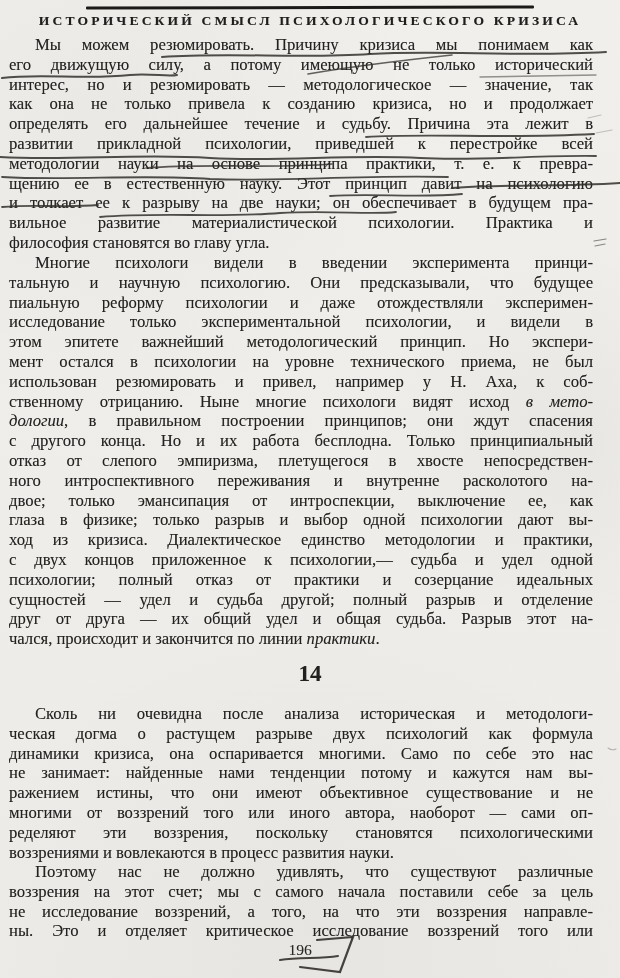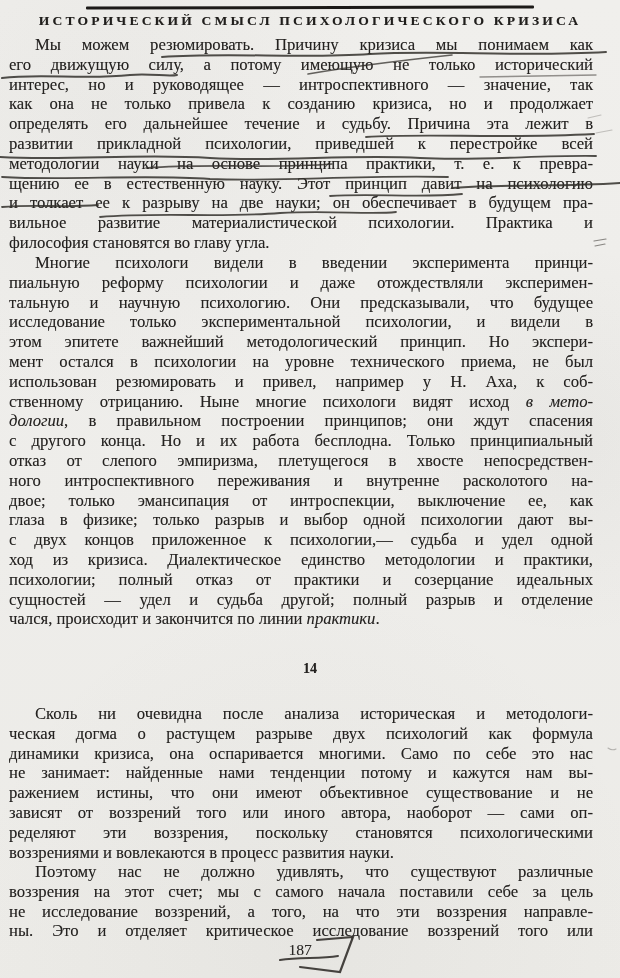--- a/index.html
+++ b/index.html
@@ -40,21 +40,21 @@
   }
   .textblock .line.indent{ text-indent:26px; }
   .textblock .line.lastleft{ text-align-last:left; }
   .textblock .line i{ font-style:italic; }
   #para1{ top:35px; }
   #para2{ top:253px; }
   #para3{ top:704px; }
   #para4{ top:862px; }
   .section-heading{
     position:absolute;left:0;top:661px;width:620px;
-    text-align:center;font-size:14px;font-weight:700;color:#23211f;
+    text-align:center;font-size:23px;font-weight:700;color:#23211f;
     text-shadow:0.3px 0.3px 0.4px rgba(30,28,26,0.35);
   }
   .page-number{
     position:absolute;left:0;top:941px;width:600px;
     text-align:center;font-size:15.5px;color:#2a2826;
     text-shadow:0.25px 0.25px 0.35px rgba(30,28,26,0.3);
   }
   .annotations{
     position:absolute;left:0;top:0;width:620px;height:978px;
     pointer-events:none;
@@ -65,74 +65,75 @@
 
 <div class="page">
 
   <div class="header-rule"></div>
 
   <div class="running-head">ИСТОРИЧЕСКИЙ СМЫСЛ ПСИХОЛОГИЧЕСКОГО КРИЗИСА</div>
 
   <div id="para1" class="textblock">
       <div class="line indent"><span>Мы можем резюмировать. Причину кризиса мы понимаем как</span></div>
       <div class="line"><span>его движущую силу, а потому имеющую не только исторический</span></div>
-      <div class="line"><span>интерес, но и руководящее — интроспективного — значение, так</span></div>
+      <div class="line"><span>интерес, но и резюмировать — методологическое — значение, так</span></div>
       <div class="line"><span>как она не только привела к созданию кризиса, но и продолжает</span></div>
       <div class="line"><span>определять его дальнейшее течение и судьбу. Причина эта лежит в</span></div>
       <div class="line"><span>развитии прикладной психологии, приведшей к перестройке всей</span></div>
       <div class="line"><span>методологии науки на основе принципа практики, т. е. к превра-</span></div>
       <div class="line"><span>щению ее в естественную науку. Этот принцип давит на психологию</span></div>
       <div class="line"><span>и толкает ее к разрыву на две науки; он обеспечивает в будущем пра-</span></div>
       <div class="line"><span>вильное развитие материалистической психологии. Практика и</span></div>
       <div class="line lastleft"><span>философия становятся во главу угла.</span></div>
     </div>
 
   <div id="para2" class="textblock">
       <div class="line indent"><span>Многие психологи видели в введении эксперимента принци-</span></div>
+      <div class="line"><span>тальную и научную психологию. Они предсказывали, что будущее</span></div>
       <div class="line"><span>пиальную реформу психологии и даже отождествляли эксперимен-</span></div>
-      <div class="line"><span>тальную и научную психологию. Они предсказывали, что будущее</span></div>
       <div class="line"><span>исследование только экспериментальной психологии, и видели в</span></div>
       <div class="line"><span>этом эпитете важнейший методологический принцип. Но экспери-</span></div>
       <div class="line"><span>мент остался в психологии на уровне технического приема, не был</span></div>
       <div class="line"><span>использован резюмировать и привел, например у Н. Аха, к соб-</span></div>
       <div class="line"><span>ственному отрицанию. Ныне многие психологи видят исход </span><i>в мето-</i></div>
       <div class="line"><i>дологии</i><span>, в правильном построении принципов; они ждут спасения</span></div>
       <div class="line"><span>с другого конца. Но и их работа бесплодна. Только принципиальный</span></div>
       <div class="line"><span>отказ от слепого эмпиризма, плетущегося в хвосте непосредствен-</span></div>
       <div class="line"><span>ного интроспективного переживания и внутренне расколотого на-</span></div>
       <div class="line"><span>двое; только эмансипация от интроспекции, выключение ее, как</span></div>
       <div class="line"><span>глаза в физике; только разрыв и выбор одной психологии дают вы-</span></div>
+      <div class="line"><span>ход из кризиса. Диалектическое единство методологии и практики,</span></div>
       <div class="line"><span>с двух концов приложенное к психологии,— судьба и удел одной</span></div>
-      <div class="line"><span>ход из кризиса. Диалектическое единство методологии и практики,</span></div>
       <div class="line"><span>психологии; полный отказ от практики и созерцание идеальных</span></div>
       <div class="line"><span>сущностей — удел и судьба другой; полный разрыв и отделение</span></div>
+      <div class="line"><span>друг от друга — их общий удел и общая судьба. Разрыв этот на-</span></div>
       <div class="line lastleft"><span>чался, происходит и закончится по линии </span><i>практики</i><span>.</span></div>
     </div>
 
   <div class="section-heading">14</div>
 
   <div id="para3" class="textblock">
       <div class="line indent"><span>Сколь ни очевидна после анализа историческая и методологи-</span></div>
       <div class="line"><span>ческая догма о растущем разрыве двух психологий как формула</span></div>
       <div class="line"><span>динамики кризиса, она оспаривается многими. Само по себе это нас</span></div>
       <div class="line"><span>не занимает: найденные нами тенденции потому и кажутся нам вы-</span></div>
       <div class="line"><span>ражением истины, что они имеют объективное существование и не</span></div>
-      <div class="line"><span>зависят от воззрений того или иного автора, наоборот — сами оп-</span></div>
+      <div class="line"><span>многими от воззрений того или иного автора, наоборот — сами оп-</span></div>
       <div class="line"><span>ределяют эти воззрения, поскольку становятся психологическими</span></div>
       <div class="line lastleft"><span>воззрениями и вовлекаются в процесс развития науки.</span></div>
     </div>
 
   <div id="para4" class="textblock">
       <div class="line indent"><span>Поэтому нас не должно удивлять, что существуют различные</span></div>
       <div class="line"><span>воззрения на этот счет; мы с самого начала поставили себе за цель</span></div>
       <div class="line"><span>не исследование воззрений, а того, на что эти воззрения направле-</span></div>
       <div class="line"><span>ны. Это и отделяет критическое исследование воззрений того  или</span></div>
     </div>
 
-  <div class="page-number">187</div>
+  <div class="page-number">196</div>
 
   <svg class="annotations" width="620" height="978" viewBox="0 0 620 978" fill="none" stroke="#33302c" stroke-linecap="round">
 
     <path d="M162,57 C230,52 300,59 370,54 C440,50 520,57 606,52" stroke-width="2" opacity="0.85"></path>
 
     <path d="M452,55 C415,59 360,65 308,74" stroke-width="1.6" opacity="0.75"></path>
 
     <path d="M2,78 C40,73 85,80 130,75 C150,73 168,77 177,75" stroke-width="2" opacity="0.85"></path>
 
     <path d="M480,77 L596,75" stroke-width="1.3" opacity="0.5"></path>

